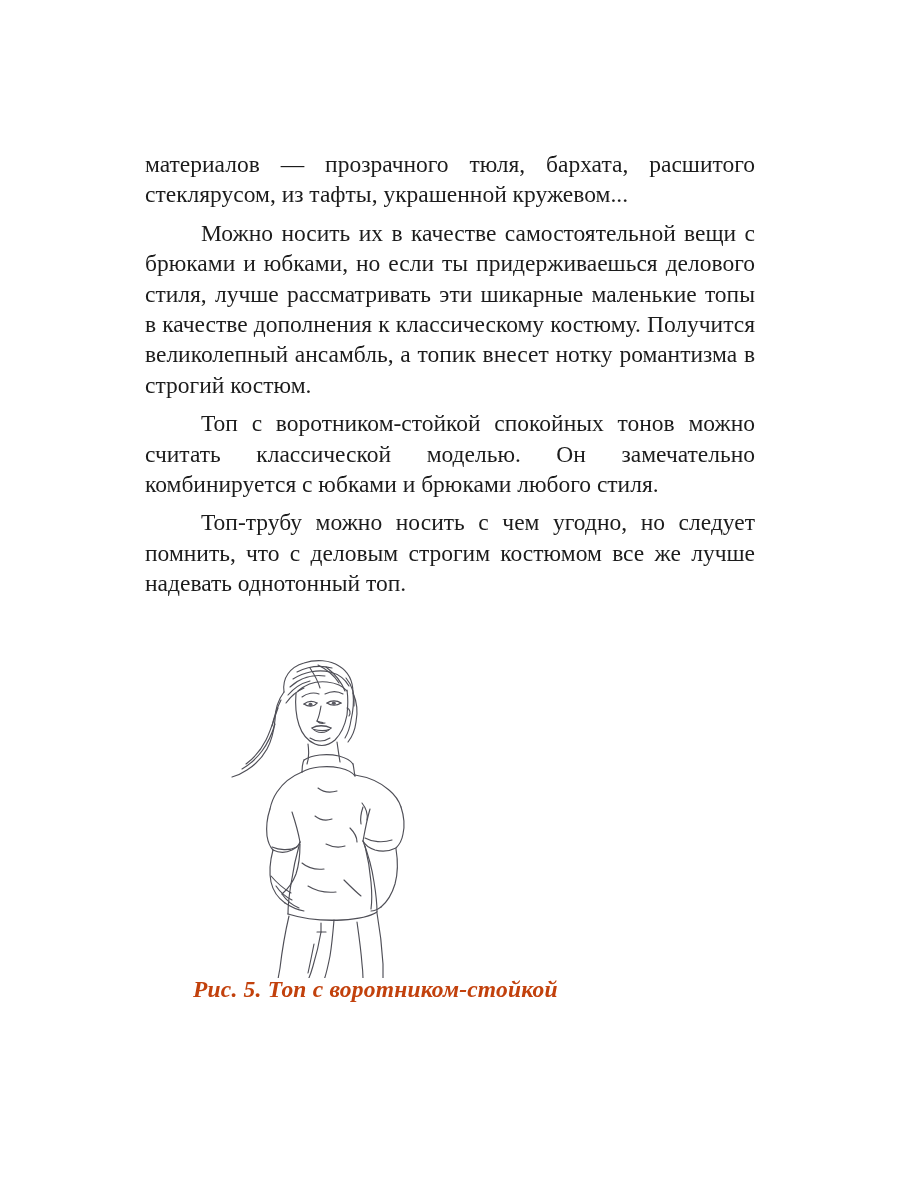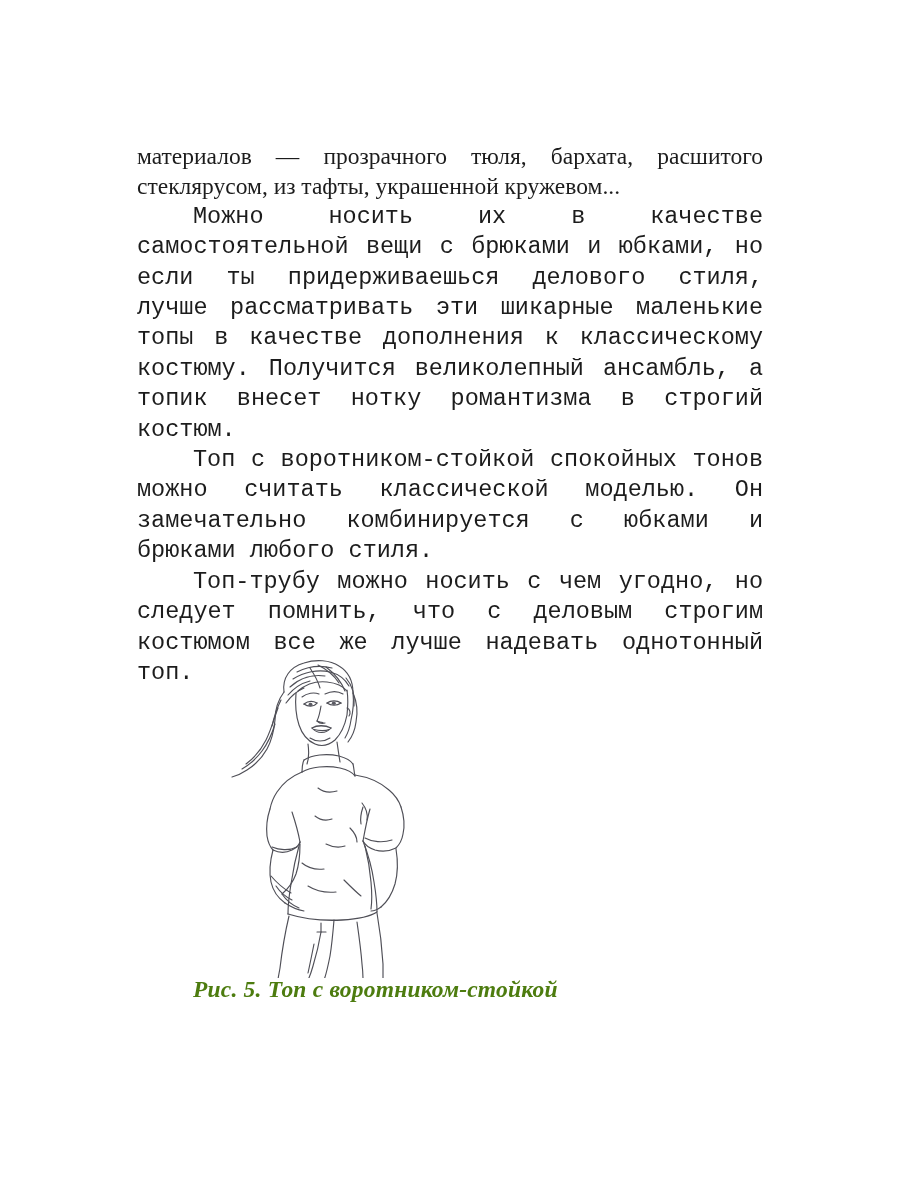--- a/index.html
+++ b/index.html
@@ -23,32 +23,31 @@
     height: 1200px;
     background: #ffffff;
   }
   .text-block {
     position: absolute;
     left: 137px;
     top: 141px;
     width: 626px;
   }
   p.para {
-    margin: 0;
+    margin: 8px;
     font-size: 23.5px;
     line-height: 30.4px;
     text-align: justify;
     text-justify: inter-word;
     color: #1c1c1c;
     font-family: "Liberation Serif", "DejaVu Serif", serif;
     hyphens: none;
   }
   p.para.indent {
     text-indent: 56px;
-    font-family: Liberation Mono, monospace;
   }
   
   .figure-wrap {
     position: absolute;
     left: 0;
     top: 648px;
     width: 900px;
     height: 330px;
   }
   .figure-svg {
@@ -61,21 +60,21 @@
   }
   .caption {
     position: absolute;
     left: 193px;
     top: 976px;
     width: 600px;
     font-family: "Liberation Serif", "DejaVu Serif", serif;
     font-size: 23.5px;
     font-weight: bold;
     font-style: italic;
-    color: #4d7c0f;
+    color: #c2410c;
     letter-spacing: 0.2px;
     white-space: nowrap;
   }
 </style>
 </head>
 <body>
 
 <div class="page">
 
   <div class="text-block">

